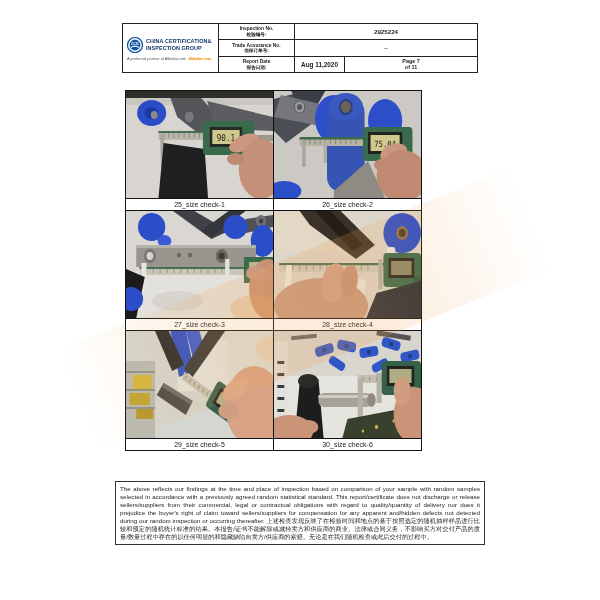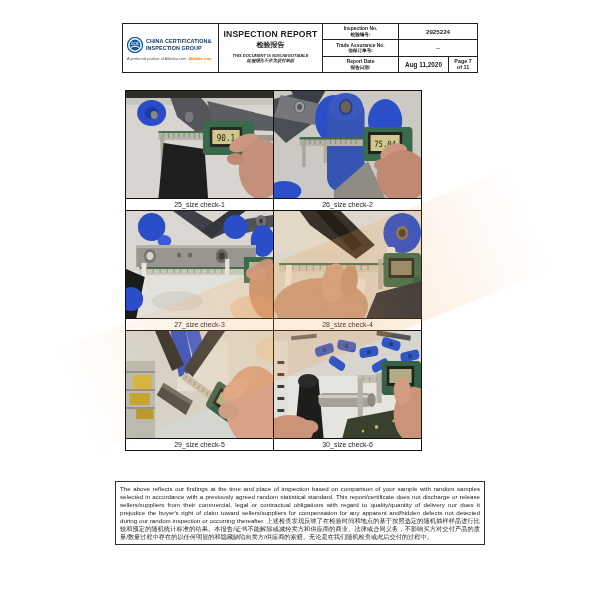--- a/index.html
+++ b/index.html
@@ -68,26 +68,20 @@
         <text x="10" y="9.4" font-size="4.2" fill="#ffffff" text-anchor="middle" font-family="Liberation Sans, sans-serif" font-weight="bold">CCIC</text>
       </svg>
       <div class="org-name">CHINA CERTIFICATION&amp; INSPECTION GROUP</div>
     </div>
     <div class="tagline">
       <span>A preferred partner of Alibaba.com</span>
       <span class="orange">Alibaba.com</span>
     </div>
   </div>
 
-  <div class="hdr-title">
-    <div class="t-en">INSPECTION REPORT</div>
-    <div class="t-zh">检验报告</div>
-    <div class="t-notice">THIS DOCUMENT IS NON-NEGOTIABLE</div>
-    <div class="t-notice-zh">此检报告不作为议付单据</div>
-  </div>
 
   <div class="hdr-fields">
     <div class="f-row">
       <div class="f-label">
         <span class="en">Inspection No.</span>
         <span class="zh">检验编号:</span>
       </div>
       <div class="f-value">2925224</div>
     </div>
     <div class="f-row">

